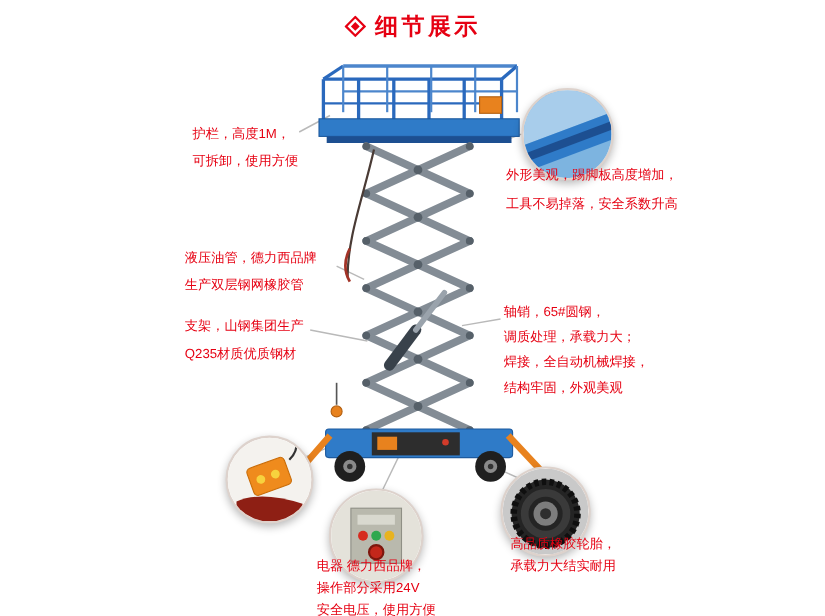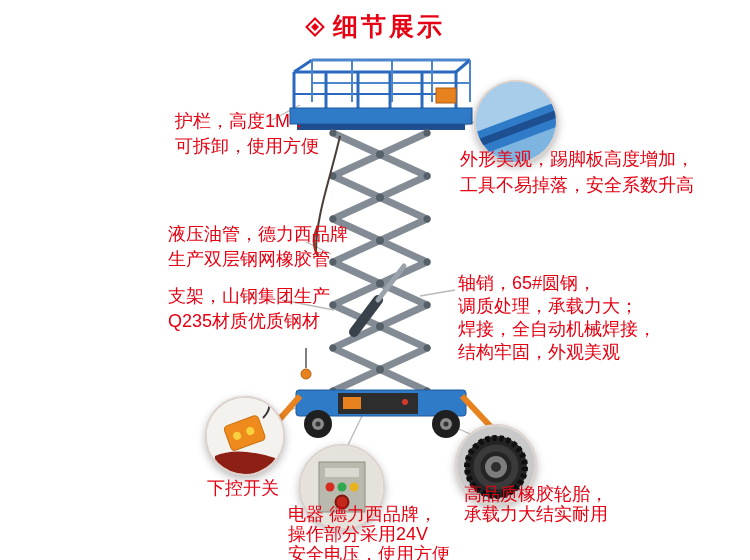--- a/index.html
+++ b/index.html
@@ -7,27 +7,27 @@
     position:relative; width:750px; height:560px; overflow:hidden;
     background:#ffffff;
     font-family:"Liberation Sans","DejaVu Sans",sans-serif;
   }
   
   .title-bar {
     position:absolute; top:10px; left:0; right:0;
     display:flex; justify-content:center; align-items:center; gap:8px;
   }
   .title-text {
-    font-size:25px; font-weight:bold; color:#e60012; letter-spacing:3px;
+    font-size:21px; font-weight:bold; color:#e60012; letter-spacing:3px;
   }
   
   .scene { position:absolute; left:0; top:0; width:750px; height:560px; pointer-events:none; }
   
   .callout {
-    position:absolute; color:#e60012; font-size:18px; line-height:25px;
+    position:absolute; color:#e60012; font-size:12px; line-height:25px;
     white-space:nowrap; font-weight:400;
   }
   .co-guardrail { left:175px; top:109px; }
   .co-platform  { left:460px; top:146px; line-height:26px; }
   .co-hydraulic { left:168px; top:222px; }
   .co-support   { left:168px; top:284px; }
   .co-axle      { left:458px; top:272px; line-height:23px; }
   .co-lowerctl  { left:205px; top:476px; width:76px; text-align:center; }
   .co-electrics { left:288px; top:504px; line-height:20px; }
   .co-tires     { left:464px; top:484px; line-height:20px; }
@@ -234,23 +234,20 @@
     <div>Q235材质优质钢材</div>
   </div>
 
   <div class="callout co-axle">
     <div>轴销，65#圆钢，</div>
     <div>调质处理，承载力大；</div>
     <div>焊接，全自动机械焊接，</div>
     <div>结构牢固，外观美观</div>
   </div>
 
-  <div class="callout co-lowerctl">
-    <div>下控开关</div>
-  </div>
 
   <div class="callout co-electrics">
     <div>电器 德力西品牌，</div>
     <div>操作部分采用24V</div>
     <div>安全电压，使用方便</div>
   </div>
 
   <div class="callout co-tires">
     <div>高品质橡胶轮胎，</div>
     <div>承载力大结实耐用</div>

